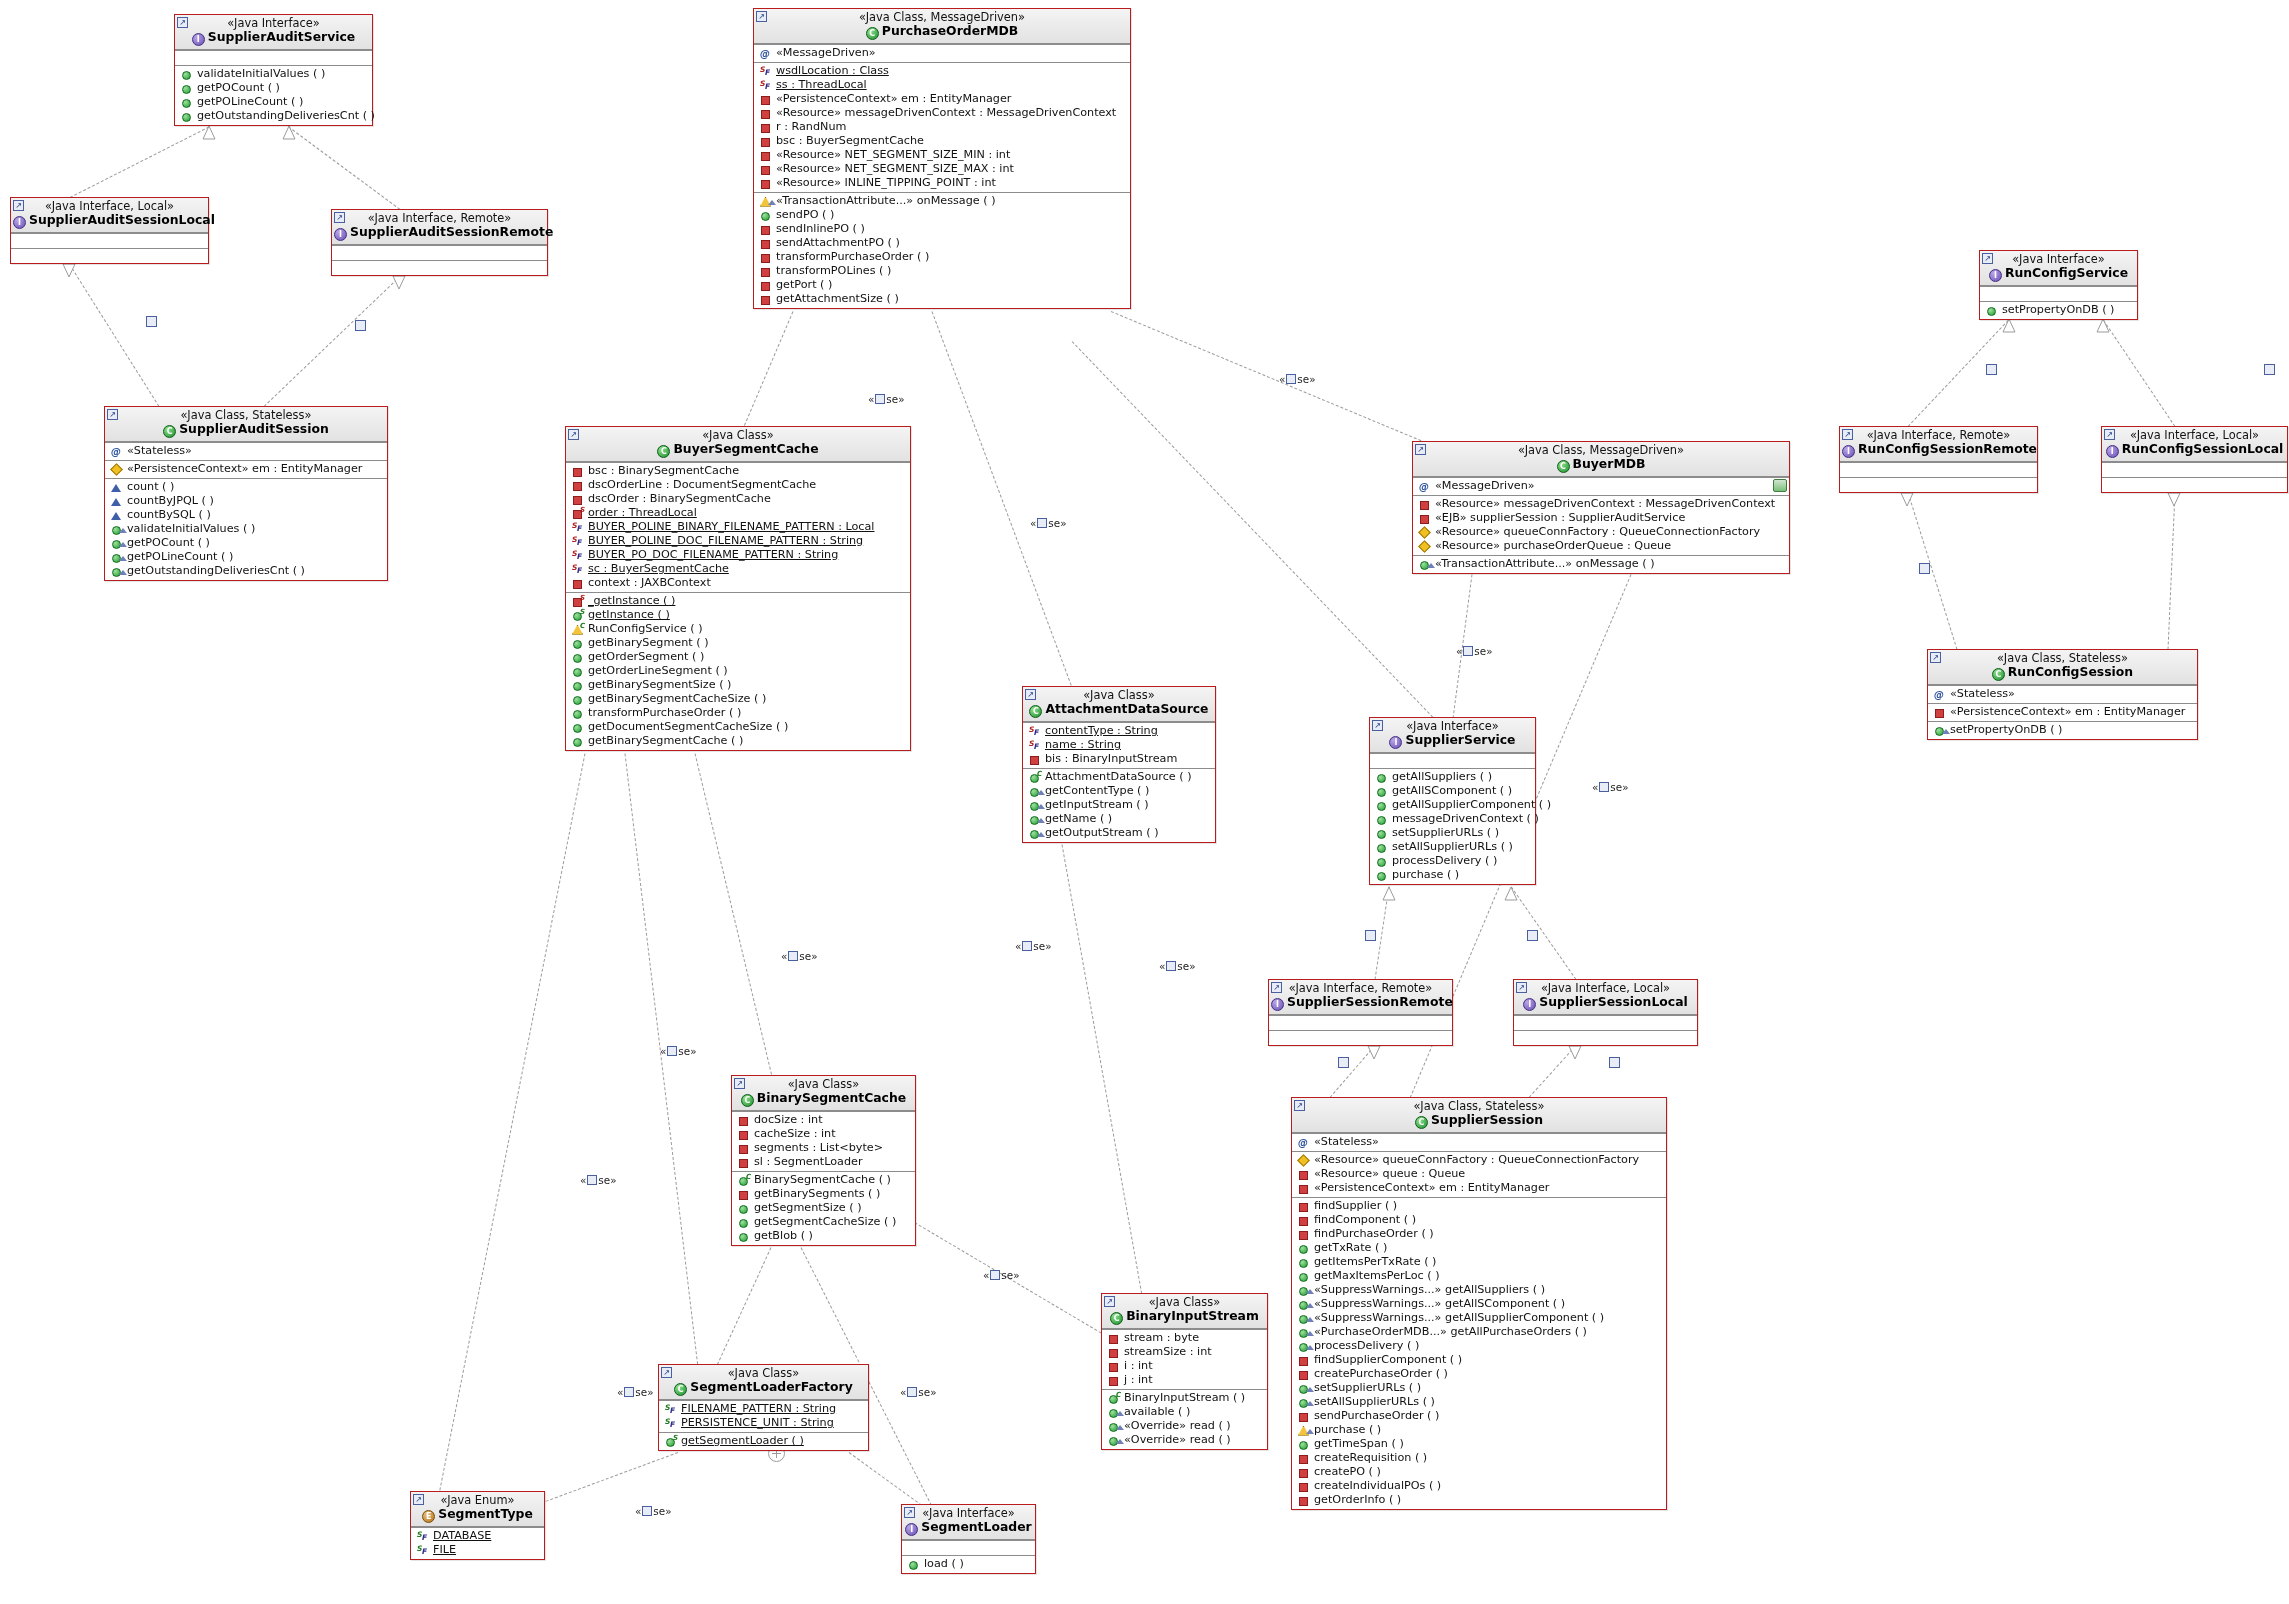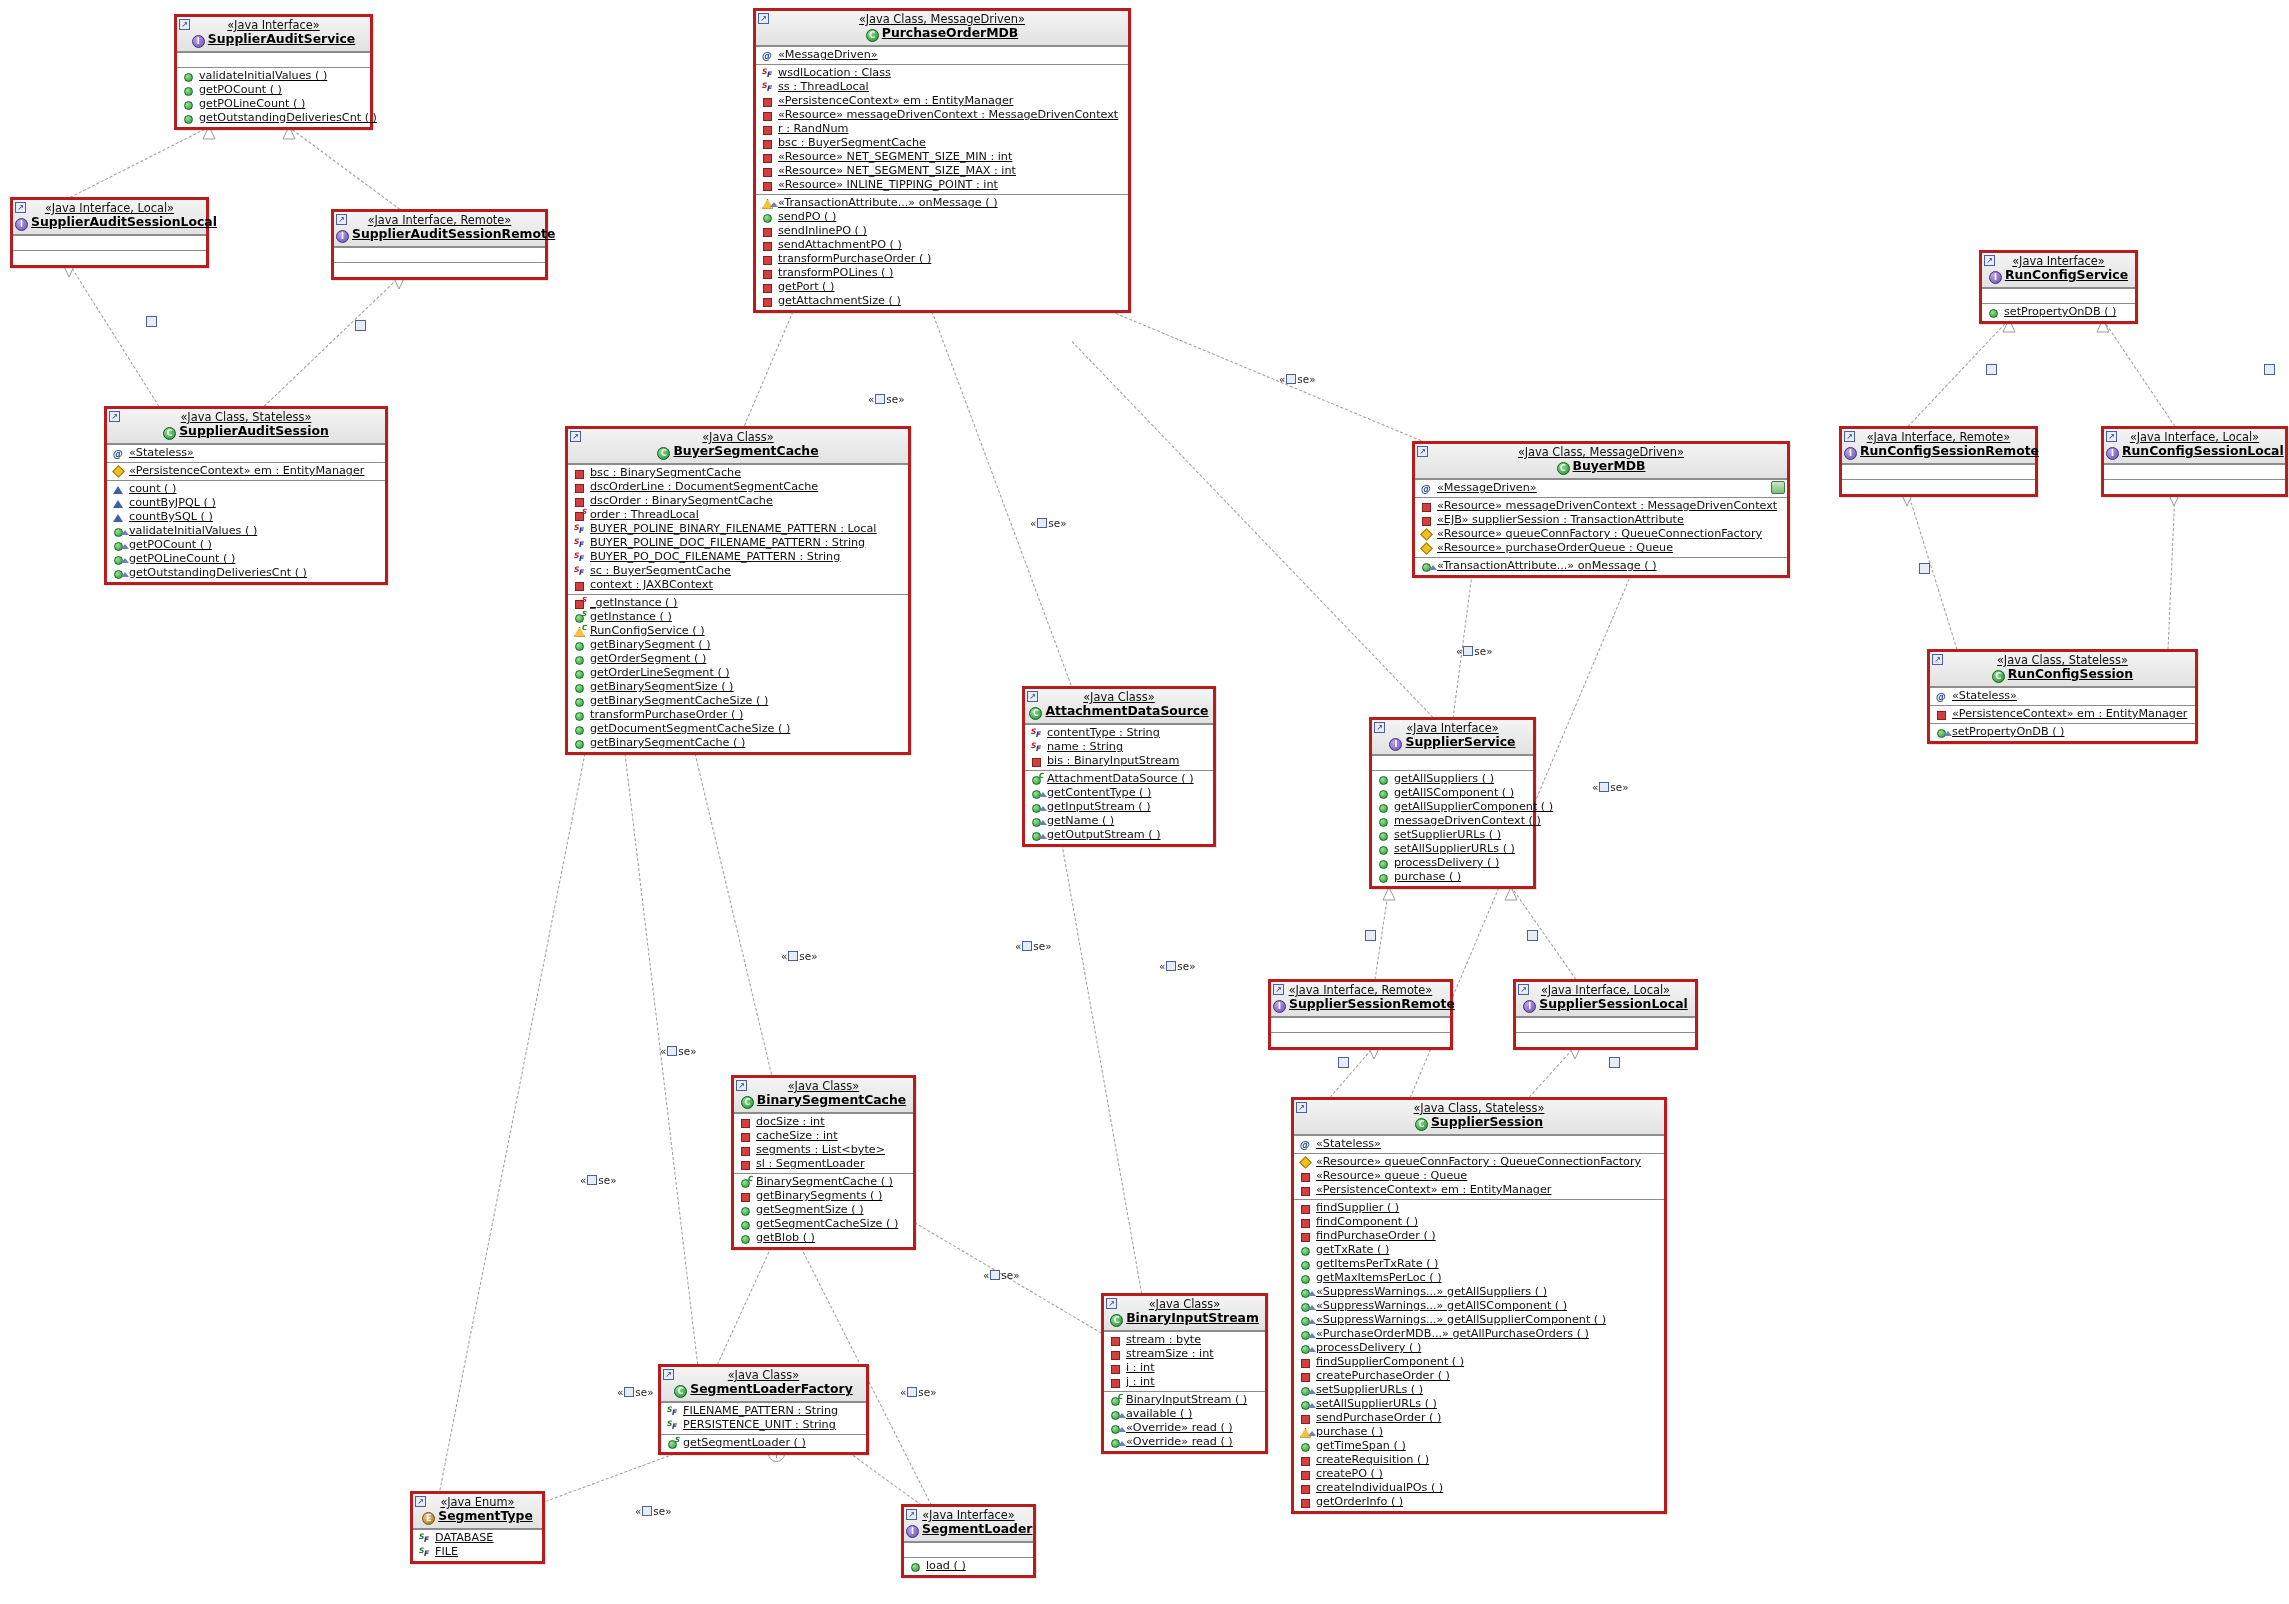--- a/index.html
+++ b/index.html
@@ -1,21 +1,21 @@
 <!DOCTYPE html>
 <html><head>
 <meta charset="utf-8">
 <style>
   html,body{margin:0;padding:0;background:#ffffff;}
   body{font-family:"DejaVu Sans","Liberation Sans",sans-serif;}
   #canvas{position:relative;width:2289px;height:1605px;overflow:hidden;background:#fff;}
 
   
-  .uml{position:absolute;background:#ffffff;border:3px solid #b91c1c;box-sizing:border-box;
-       box-shadow:1px 1px 0 rgba(0,0,0,0.10);text-decoration:underline;}
+  .uml{position:absolute;background:#ffffff;border:1px solid #b91c1c;box-sizing:border-box;
+       box-shadow:1px 1px 0 rgba(0,0,0,0.10);}
   .uml .hdr{background:linear-gradient(to bottom,#f4f4f4,#e2e2e2);border-bottom:1px solid #8c8c8c;
             padding:2px 2px 3px 2px;position:relative;text-align:center;}
   .uml .stereo{font-size:11.4px;color:#111;line-height:13px;white-space:nowrap;}
   .uml .cname{font-size:12.4px;font-weight:bold;color:#000;line-height:14px;white-space:nowrap;}
   .uml .cname .ci{margin-right:3px;}
   .corner{position:absolute;left:2px;top:2px;width:9px;height:9px;border:1px solid #4a5f9e;
           background:#e7ecf7;font-size:8px;line-height:9px;color:#27408b;text-align:center;}
   .corner:after{content:"\2197";}
   .sect{border-top:1px solid #8c8c8c;padding:1px 0 2px 0;}
   .sect:first-of-type{border-top:none;}
@@ -868,21 +868,21 @@
           <div class="row">
             <span class="m">
               <i class="pri"></i>
             </span>
             <span class="tx">«Resource» messageDrivenContext : MessageDrivenContext</span>
           </div>
           <div class="row">
             <span class="m">
               <i class="pri"></i>
             </span>
-            <span class="tx">«EJB» supplierSession : TransactionAttribute</span>
+            <span class="tx">«EJB» supplierSession : SupplierAuditService</span>
           </div>
           <div class="row">
             <span class="m">
               <i class="pro"></i>
             </span>
             <span class="tx">«Resource» queueConnFactory : QueueConnectionFactory</span>
           </div>
           <div class="row">
             <span class="m">
               <i class="pro"></i>

